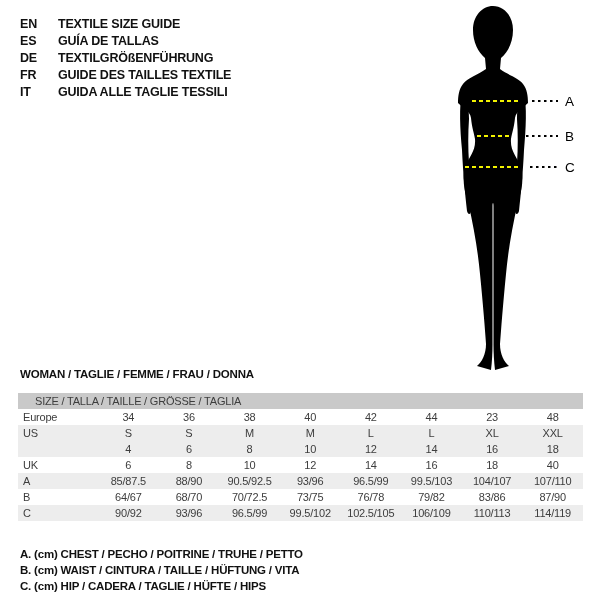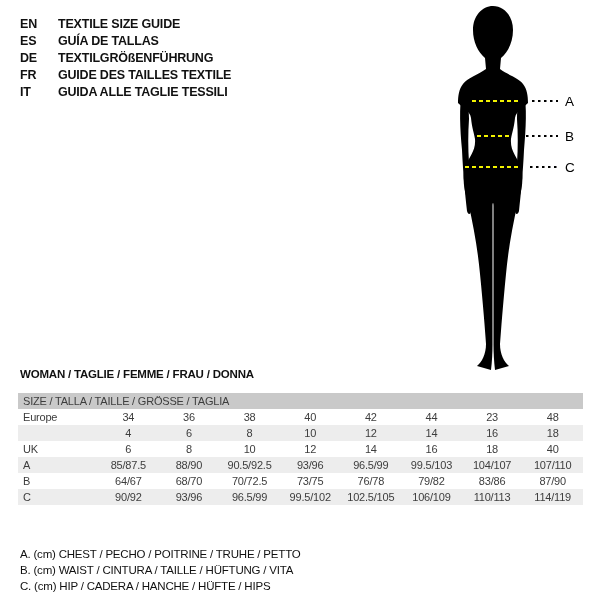--- a/index.html
+++ b/index.html
@@ -70,21 +70,21 @@
   .table-block{
     position:absolute;
     left:18px; top:393px; width:565px;
   }
   .table-header-bar{
     height:16px;
     background:var(--bar);
     color:var(--table-ink);
     font-size:11px;
     line-height:16px;
-    padding-left:5px;
+    padding-left:17px;
     letter-spacing:-0.2px;
     white-space:nowrap;
   }
   table.size-table{
     width:565px;
     border-collapse:collapse;
     table-layout:fixed;
     font-size:11px;
     color:var(--table-ink);
     letter-spacing:-0.2px;
@@ -103,21 +103,21 @@
     margin-top:36px;
   }
   tr.shaded td{background:var(--stripe);}
   
   .legend{
     position:absolute;
     left:20px; top:546px;
   }
   .legend-line{
     font-size:11.5px;
-    font-weight:normal;
+    font-weight:bold;
     line-height:16.2px;
     letter-spacing:-0.2px;
     white-space:nowrap;
   }
 </style>
 </head>
 <body>
 
 <div class="langs">
   <div class="lang-row">
@@ -222,20 +222,31 @@
         <td>34</td>
         <td>36</td>
         <td>38</td>
         <td>40</td>
         <td>42</td>
         <td>44</td>
         <td>23</td>
         <td>48</td>
       </tr>
       <tr class="shaded">
+        <td class="rowlabel">US</td>
+        <td>S</td>
+        <td>S</td>
+        <td>M</td>
+        <td>M</td>
+        <td>L</td>
+        <td>L</td>
+        <td>XL</td>
+        <td>XXL</td>
+      </tr>
+      <tr class="shaded">
         <td class="rowlabel"></td>
         <td>4</td>
         <td>6</td>
         <td>8</td>
         <td>10</td>
         <td>12</td>
         <td>14</td>
         <td>16</td>
         <td>18</td>
       </tr>
@@ -283,14 +294,14 @@
         <td>110/113</td>
         <td>114/119</td>
       </tr>
     </tbody>
   </table>
 </div>
 
 <div class="legend">
   <div class="legend-line">A. (cm) CHEST / PECHO / POITRINE / TRUHE / PETTO</div>
   <div class="legend-line">B. (cm) WAIST / CINTURA / TAILLE / HÜFTUNG / VITA</div>
-  <div class="legend-line">C. (cm) HIP / CADERA / HANCHE / HÜFTE / HIPS</div>
+  <div class="legend-line">C. (cm) HIP / CADERA / TAGLIE / HÜFTE / HIPS</div>
 </div>
 
 </body></html>

